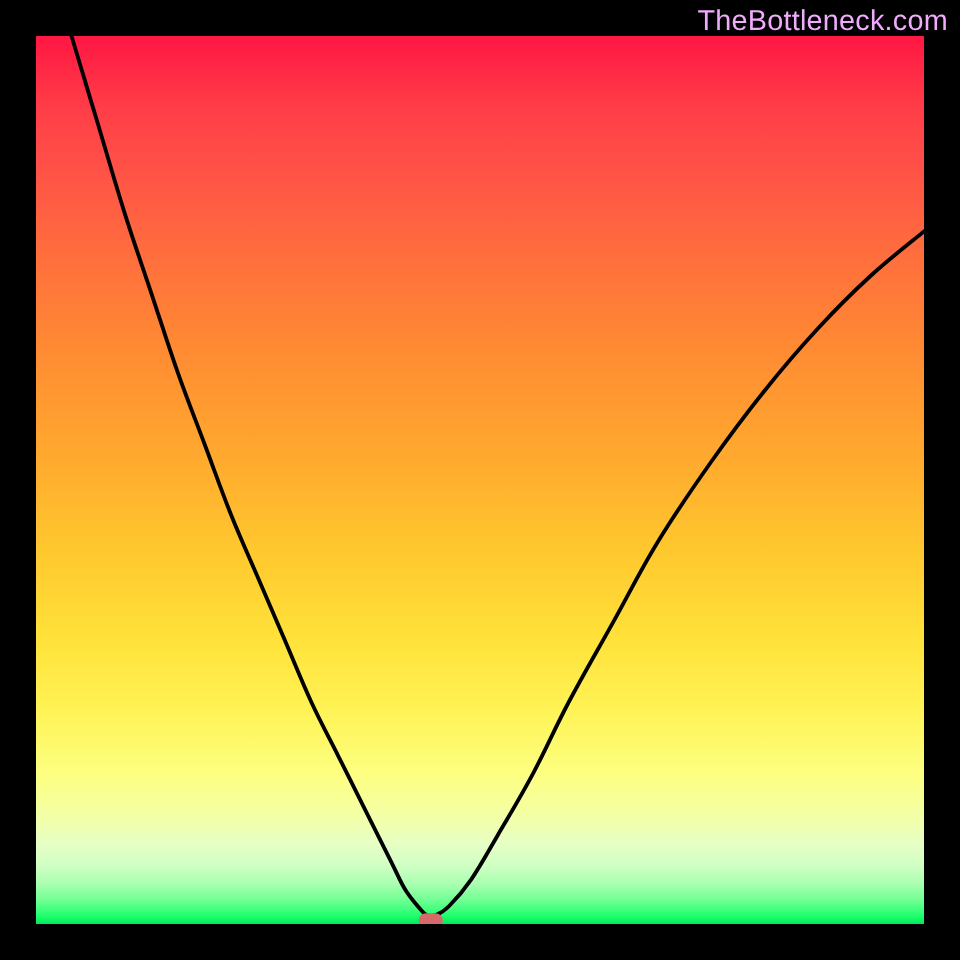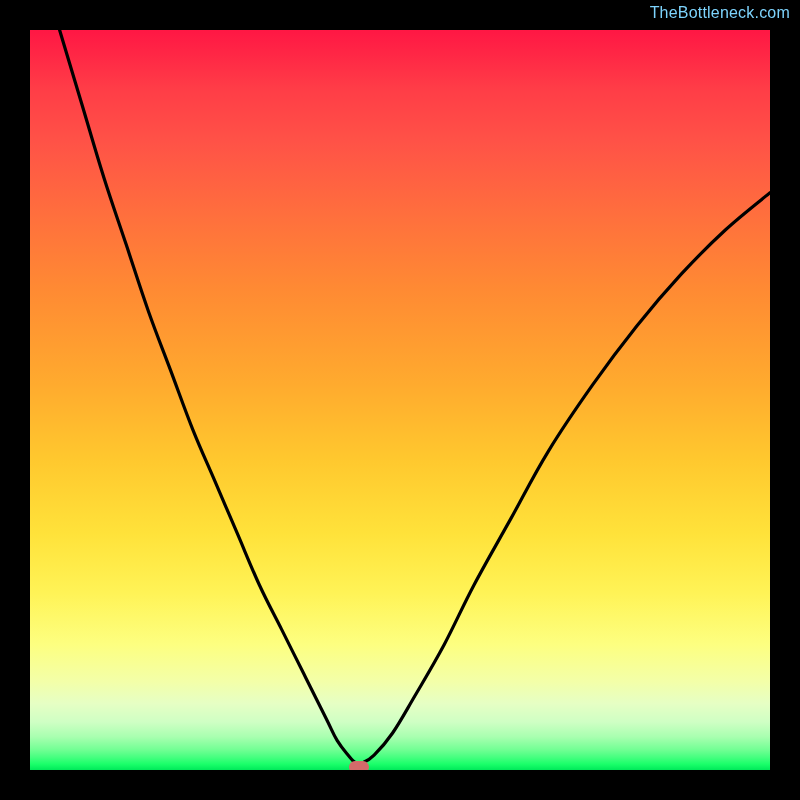--- a/index.html
+++ b/index.html
@@ -60,22 +60,22 @@
     width: 20px;
     height: 12px;
     background: #d46a6a;
     border-radius: 6px;
     transform: translate(-50%, -50%);
   }
   .watermark {
     position: absolute;
     top: 4px;
     right: 10px;
-    color: #7dd3fc;
-    font-size: 16px;
+    color: #f0abfc;
+    font-size: 24px;
     font-weight: 400;
     letter-spacing: 0.2px;
   }
 </style>
 </head>
 <body>
 
 <div class="frame">
 
   <div class="plot-area">

